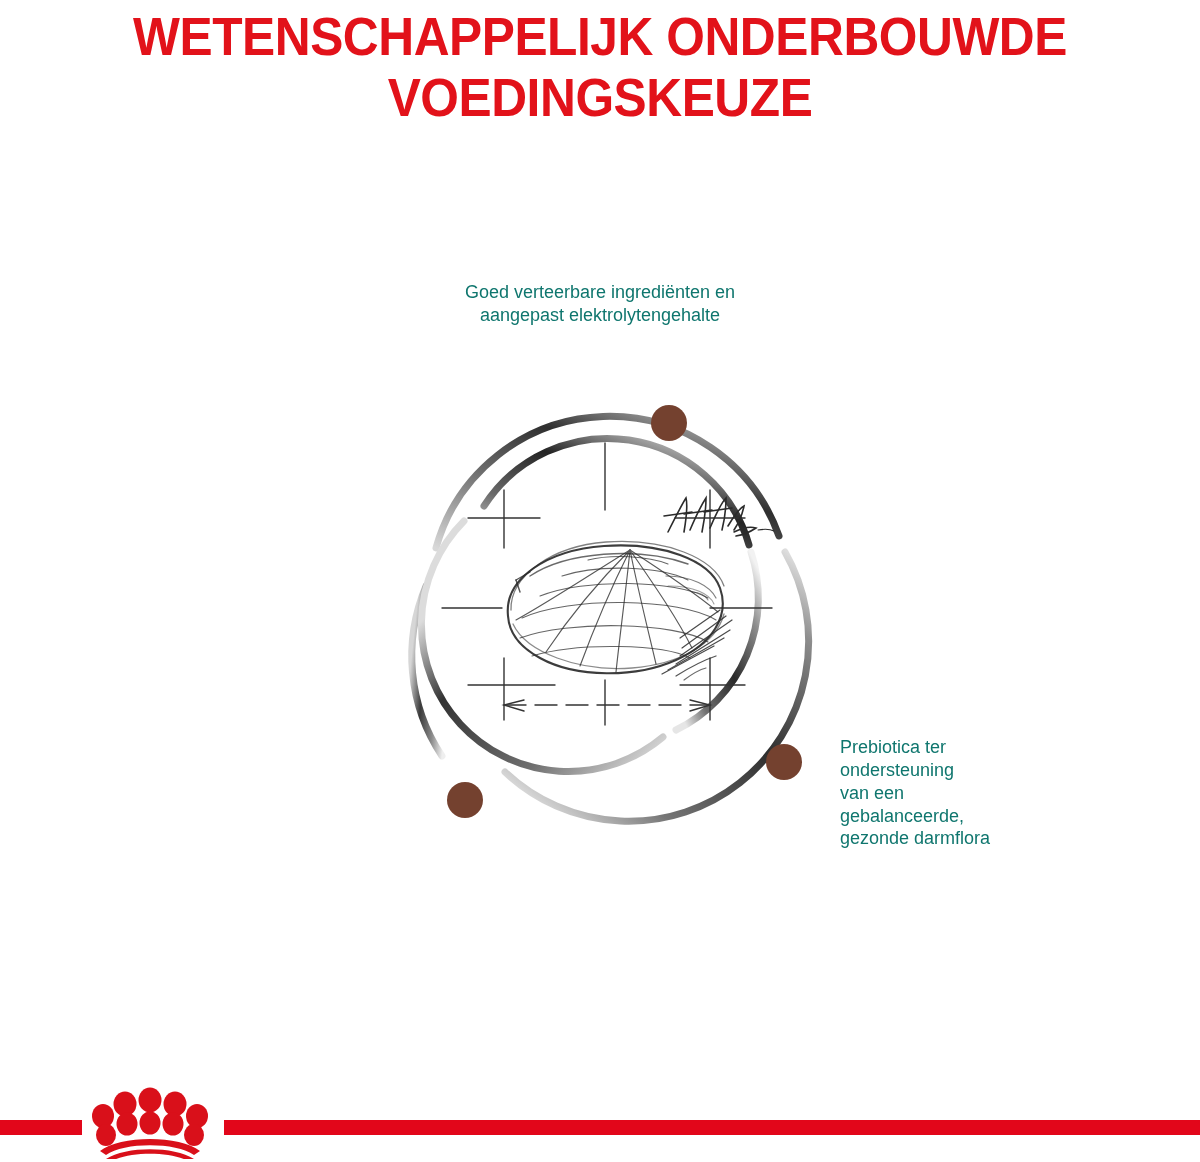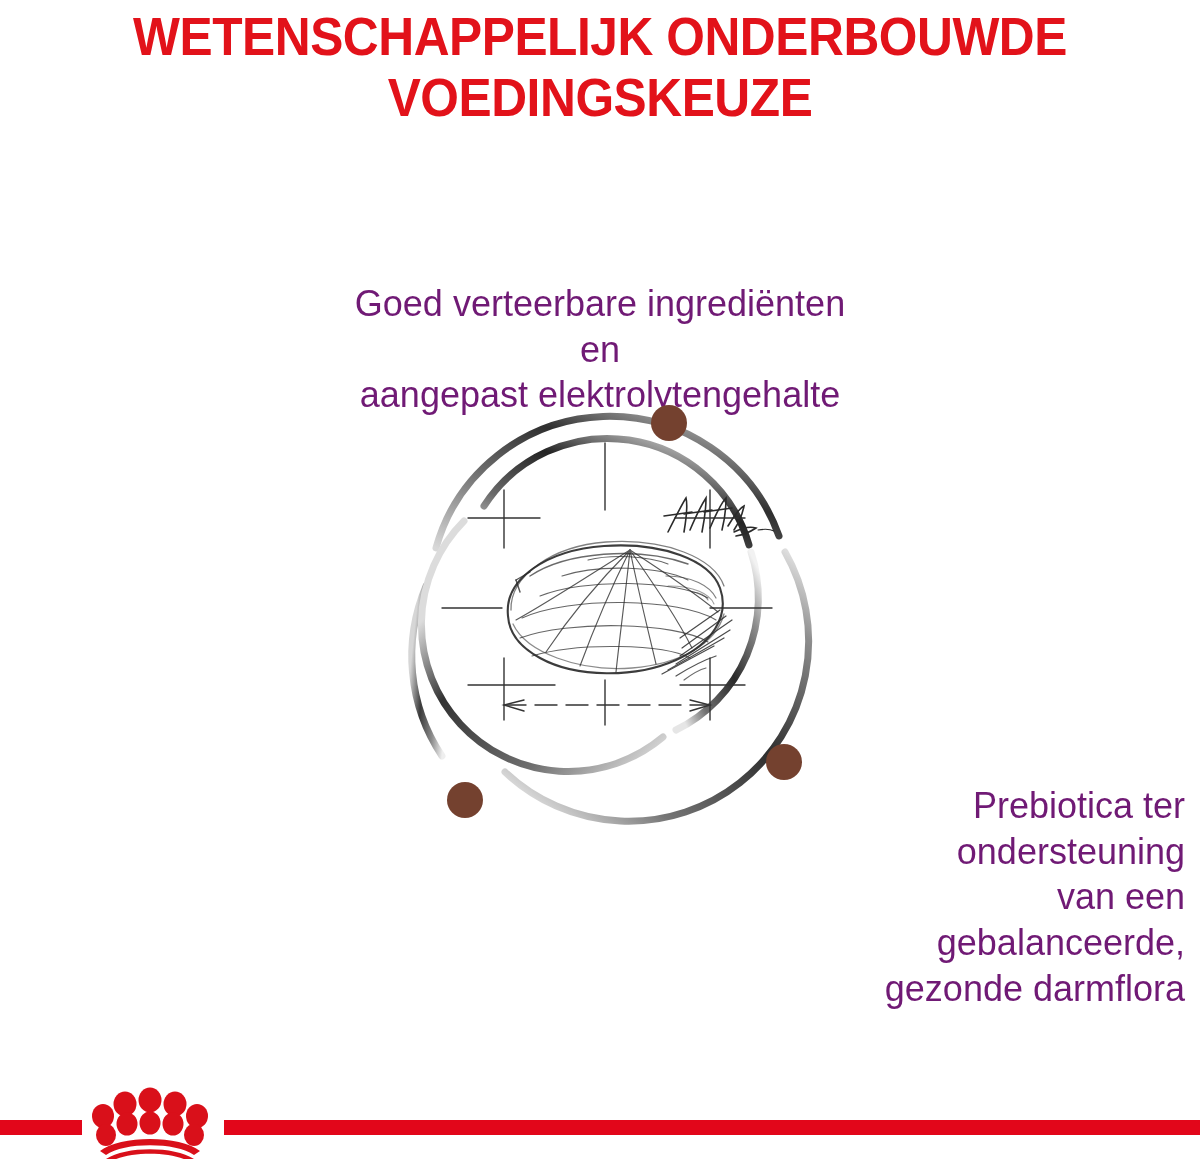--- a/index.html
+++ b/index.html
@@ -34,43 +34,43 @@
     letter-spacing: -0.5px;
     transform: scaleX(0.92);
     transform-origin: 50% 0;
     white-space: pre-line;
     text-transform: uppercase;
   }
 
   
   .callout {
     position: absolute;
-    color: #701a75;
-    font-size: 36px;
+    color: #0f766e;
+    font-size: 18px;
     line-height: 1.27;
     white-space: pre-line;
     font-weight: 400;
   }
   .callout-top {
     top: 281px;
     left: 330px;
     width: 540px;
     text-align: center;
   }
   .callout-left {
     top: 757px;
     left: 28px;
     width: 380px;
     text-align: center;
   }
   .callout-right {
-    top: 783px;
+    top: 736px;
     left: 840px;
     width: 345px;
-    text-align: right;
+    text-align: left;
   }
 
   
   .diagram {
     position: absolute;
     left: 380px;
     top: 380px;
     width: 460px;
     height: 470px;
   }

